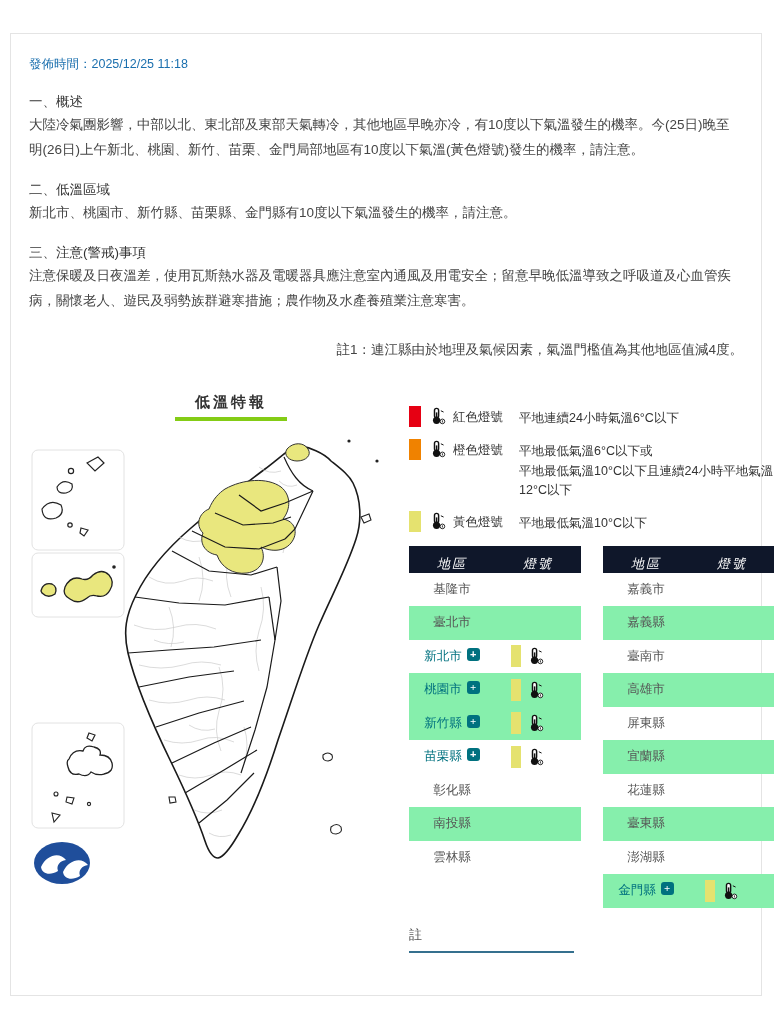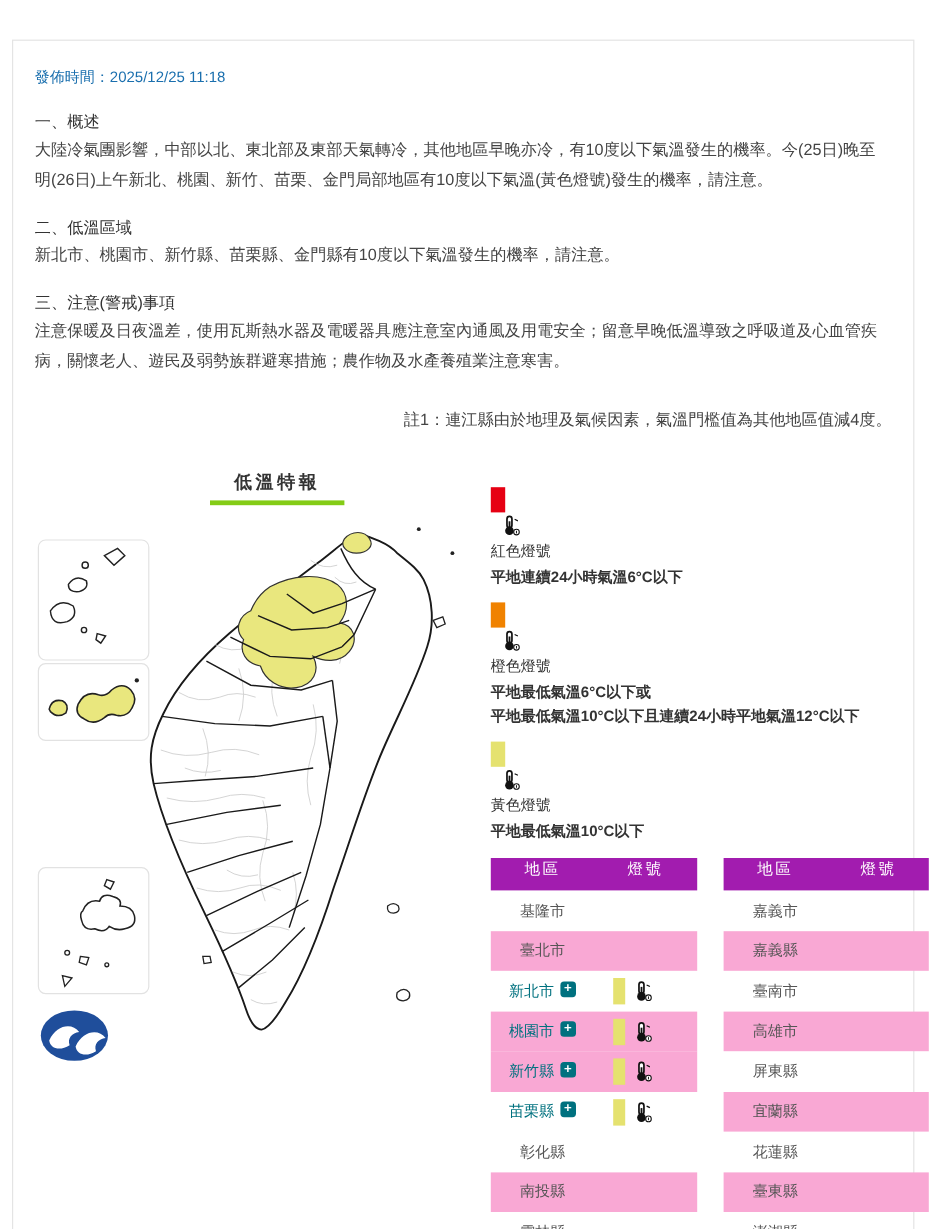--- a/index.html
+++ b/index.html
@@ -7,34 +7,34 @@
   .content-box{margin:33px 12px 0 10px;border:1px solid #e4e4e4;padding:14px 18px 26px;background:#fff;}
   .release{color:#1a6fae;font-size:12.5px;margin:8px 0 20px;}
   .sec-title{font-size:13.5px;color:#333;margin:18px 0 2px;}
   .para{font-size:13.5px;color:#444;line-height:1.85;margin:0;}
   .footnote{margin-top:24px;font-size:13.5px;color:#444;text-align:right;}
   .lower{display:flex;margin-top:26px;}
   .map-col{width:380px;flex:none;}
   .map-title{width:112px;margin:4px 0 0 146px;text-align:center;font-size:15px;letter-spacing:3px;color:#333;padding-bottom:5px;border-bottom:4px solid #84cc16;font-weight:bold;}
   svg.map{display:block;margin-top:4px;}
   .right-col{flex:1;padding-top:16px;}
-  .legend-row{display:flex;margin-bottom:10px;align-items:flex-start;flex-direction:column;}
+  .legend-row{display:flex;margin-bottom:10px;align-items:flex-start;}
   .swatch{width:12px;height:21px;flex:none;margin-top:1px;}
   .swatch.red{background:#e60013;}
   .swatch.orange{background:#f08200;}
   .swatch.yellow{background:#e5e26f;}
   .thermo-icon{margin:2px 7px 0 7px;flex:none;}
   .legend-label{width:66px;flex:none;font-size:12.5px;color:#333;padding-top:4px;}
-  .legend-desc{font-size:12.5px;color:#333;line-height:1.55;padding-top:4px;font-weight:bold;}
+  .legend-desc{font-size:12.5px;color:#333;line-height:1.55;padding-top:4px;}
   .tables{display:flex;gap:22px;margin-top:12px;}
   .table{width:172px;}
-  .thead{display:flex;background:#a21caf;color:#fff;font-size:13px;height:27px;align-items:flex-start;letter-spacing:2px;}
+  .thead{display:flex;background:#0f172a;color:#fff;font-size:13px;height:27px;align-items:flex-end;letter-spacing:2px;font-style:italic;}
   .thead span{width:50%;text-align:center;}
   .trow{display:flex;align-items:center;height:33.5px;font-size:12.5px;color:#555;}
-  .trow.alt{background:#f9a8d4;}
+  .trow.alt{background:#86efac;font-family:Liberation Serif, serif;}
   .cell-name{width:50%;display:flex;justify-content:center;align-items:flex-start;gap:5px;}
   .alert .cname{color:#00717f;}
   .plus{width:13px;height:13px;background:#00717f;color:#fff;border-radius:3px;font-size:11px;line-height:13px;text-align:center;font-weight:bold;flex:none;cursor:pointer;}
   .cell-sig{width:50%;display:flex;align-items:center;padding-left:16px;box-sizing:border-box;gap:5px;}
   .sigbar{width:10px;height:22px;background:#e5e26f;flex:none;}
   .notes{margin-top:18px;}
   .notes-title{font-size:13px;color:#555;}
   .notes-rule{width:165px;height:2px;background:#35708e;margin:7px 0 16px;}
 </style>
 </head>
@@ -377,26 +377,20 @@
                 <svg class="thermo-icon" style="margin:0" width="18" height="18" viewBox="0 0 20 20">
                   <rect x="7.2" y="1.5" width="4.6" height="10.5" rx="2.3" fill="#fff" stroke="#111" stroke-width="1.6"></rect>
                   <rect x="8.7" y="6" width="1.7" height="7.5" fill="#111"></rect>
                   <circle cx="9.5" cy="14.8" r="4" fill="#111"></circle>
                   <path d="M14.3 4.2 l3 1.4" stroke="#111" stroke-width="1.1" fill="none"></path>
                   <circle cx="16" cy="16" r="2.6" fill="#fff" stroke="#111" stroke-width="1"></circle>
                   <path d="M16 14.8 v2.4" stroke="#111" stroke-width="0.9"></path>
                 </svg>
               </span>
             </div>
-          <div class="trow">
-              <span class="cell-name">
-                <span class="cname">連江縣</span>
-              </span>
-              <span class="cell-sig"></span>
-            </div>
         </div>
       </div>
 
       <div class="notes">
         <div class="notes-title">註</div>
         <div class="notes-rule"></div>
 
       </div>
 
     </div>

